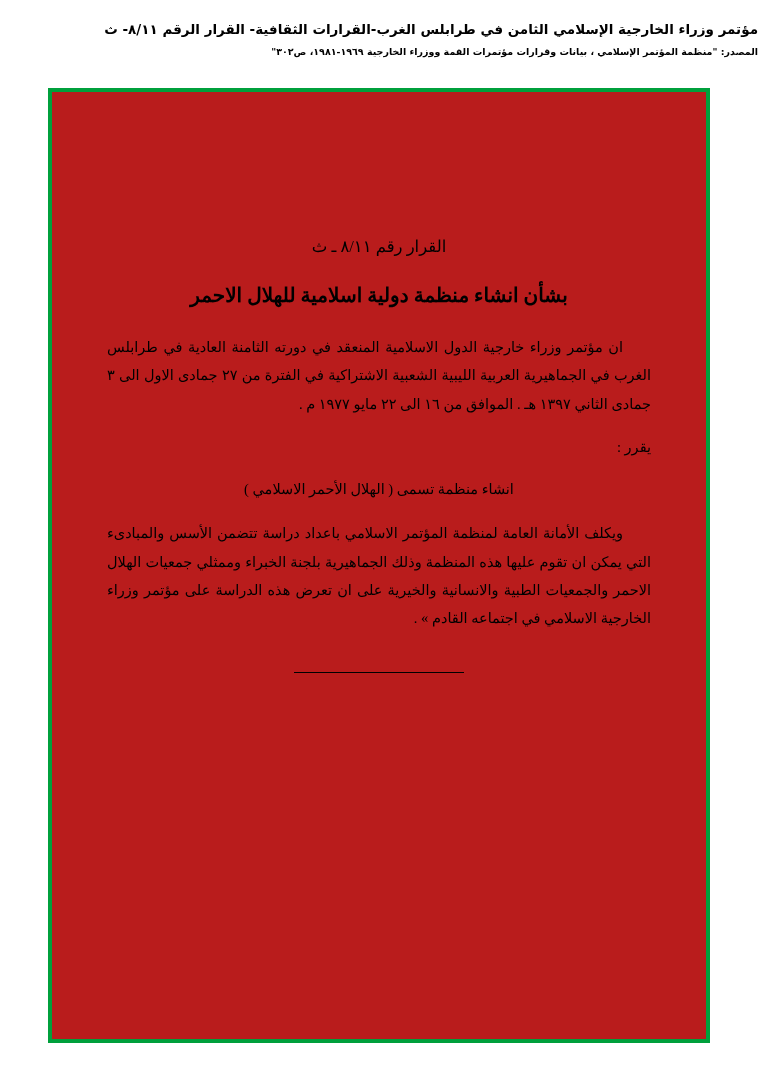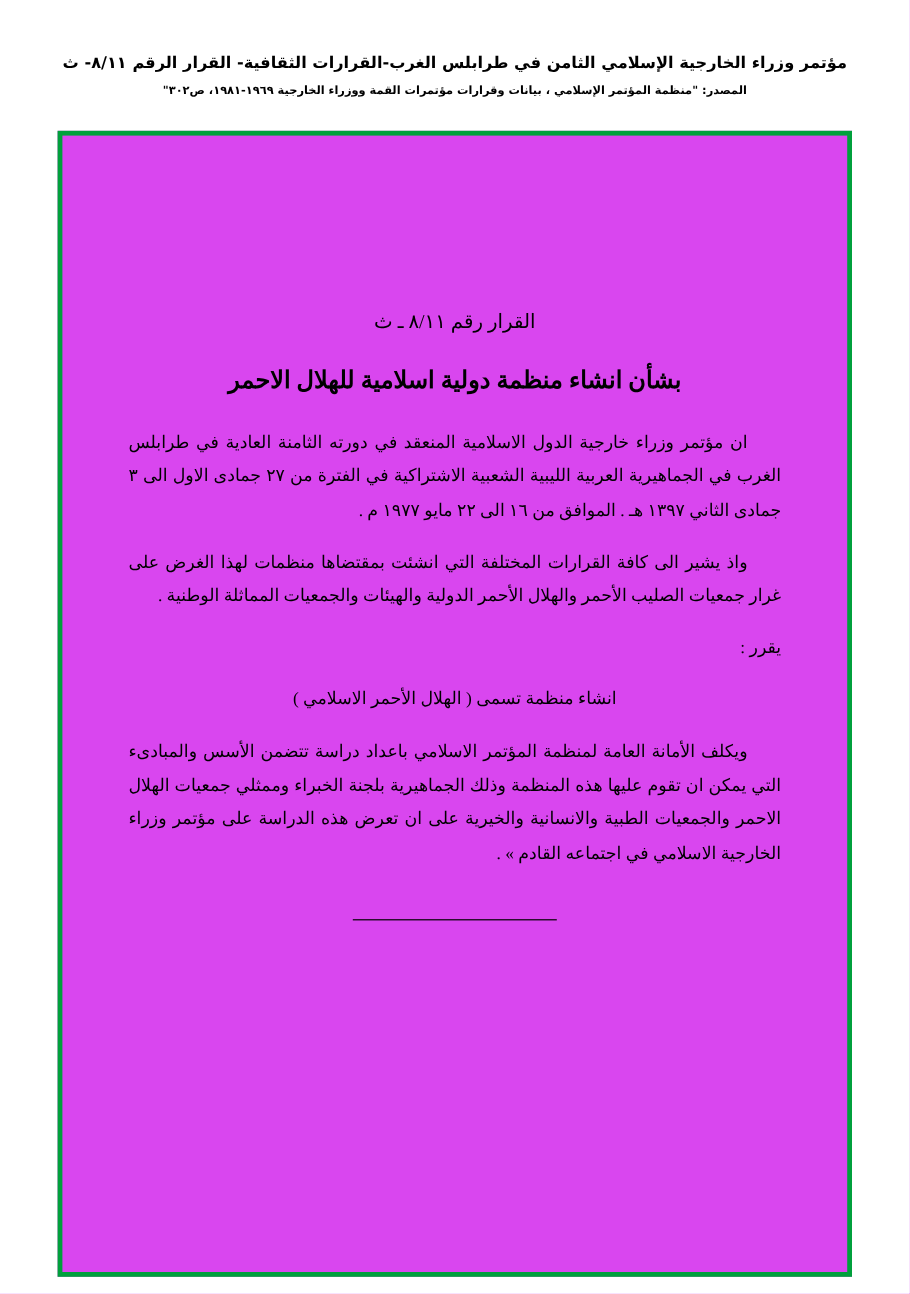--- a/index.html
+++ b/index.html
@@ -15,22 +15,21 @@
     position: relative;
     overflow: hidden;
   }
   .page {
     width: 758px;
     height: 1078px;
     position: relative;
     box-sizing: border-box;
   }
   .header {
-    padding-top: 44px;
-    text-align: center;
+    padding-top: 20px;
   }
   .header-title {
     font-family: "DejaVu Sans", "Liberation Sans", sans-serif;
     font-size: 13.5px;
     font-weight: bold;
     line-height: 1.4;
     letter-spacing: 0px;
     direction: rtl;
   }
   .header-source {
@@ -41,22 +40,21 @@
     direction: rtl;
   }
   .frame {
     position: absolute;
     left: 48px;
     top: 88px;
     width: 662px;
     height: 955px;
     border: 4px solid #00a03c;
     box-sizing: border-box;
-    background: #d946ef;
-    margin-top: 21px;
+    background: #b91c1c;
   }
   .doc-body {
     position: absolute;
     left: 55px;
     right: 55px;
     top: 145px;
     direction: rtl;
     text-align: justify;
   }
   .decision-no {
@@ -110,21 +108,20 @@
 
   <div class="frame" style="border-color: rgb(0, 160, 60);">
 
     <div class="doc-body">
 
       <div class="decision-no">القرار رقم ٨/١١ ـ ث</div>
 
       <div class="decision-subject">بشأن انشاء منظمة دولية اسلامية للهلال الاحمر</div>
 
       <p class="para">ان مؤتمر وزراء خارجية الدول الاسلامية المنعقد في دورته الثامنة العادية في طرابلس الغرب في الجماهيرية العربية الليبية الشعبية الاشتراكية في الفترة من ٢٧ جمادى الاول الى ٣ جمادى الثاني ١٣٩٧ هـ . الموافق من ١٦ الى ٢٢ مايو ١٩٧٧ م .</p>
-      <p class="para">واذ يشير الى كافة القرارات المختلفة التي انشئت بمقتضاها منظمات لهذا الغرض على غرار جمعيات الصليب الأحمر والهلال الأحمر الدولية والهيئات والجمعيات المماثلة الوطنية .</p>
 
       <p class="decides">يقرر :</p>
 
       <p class="center-clause">انشاء منظمة تسمى ( الهلال الأحمر الاسلامي )</p>
 
       <p class="para">ويكلف الأمانة العامة لمنظمة المؤتمر الاسلامي باعداد دراسة تتضمن الأسس والمبادىء التي يمكن ان تقوم عليها هذه المنظمة وذلك الجماهيرية بلجنة الخبراء وممثلي جمعيات الهلال الاحمر والجمعيات الطبية والانسانية والخيرية على ان تعرض هذه الدراسة على مؤتمر وزراء الخارجية الاسلامي في اجتماعه القادم » .</p>
 
       <div class="rule"></div>
 
     </div>

